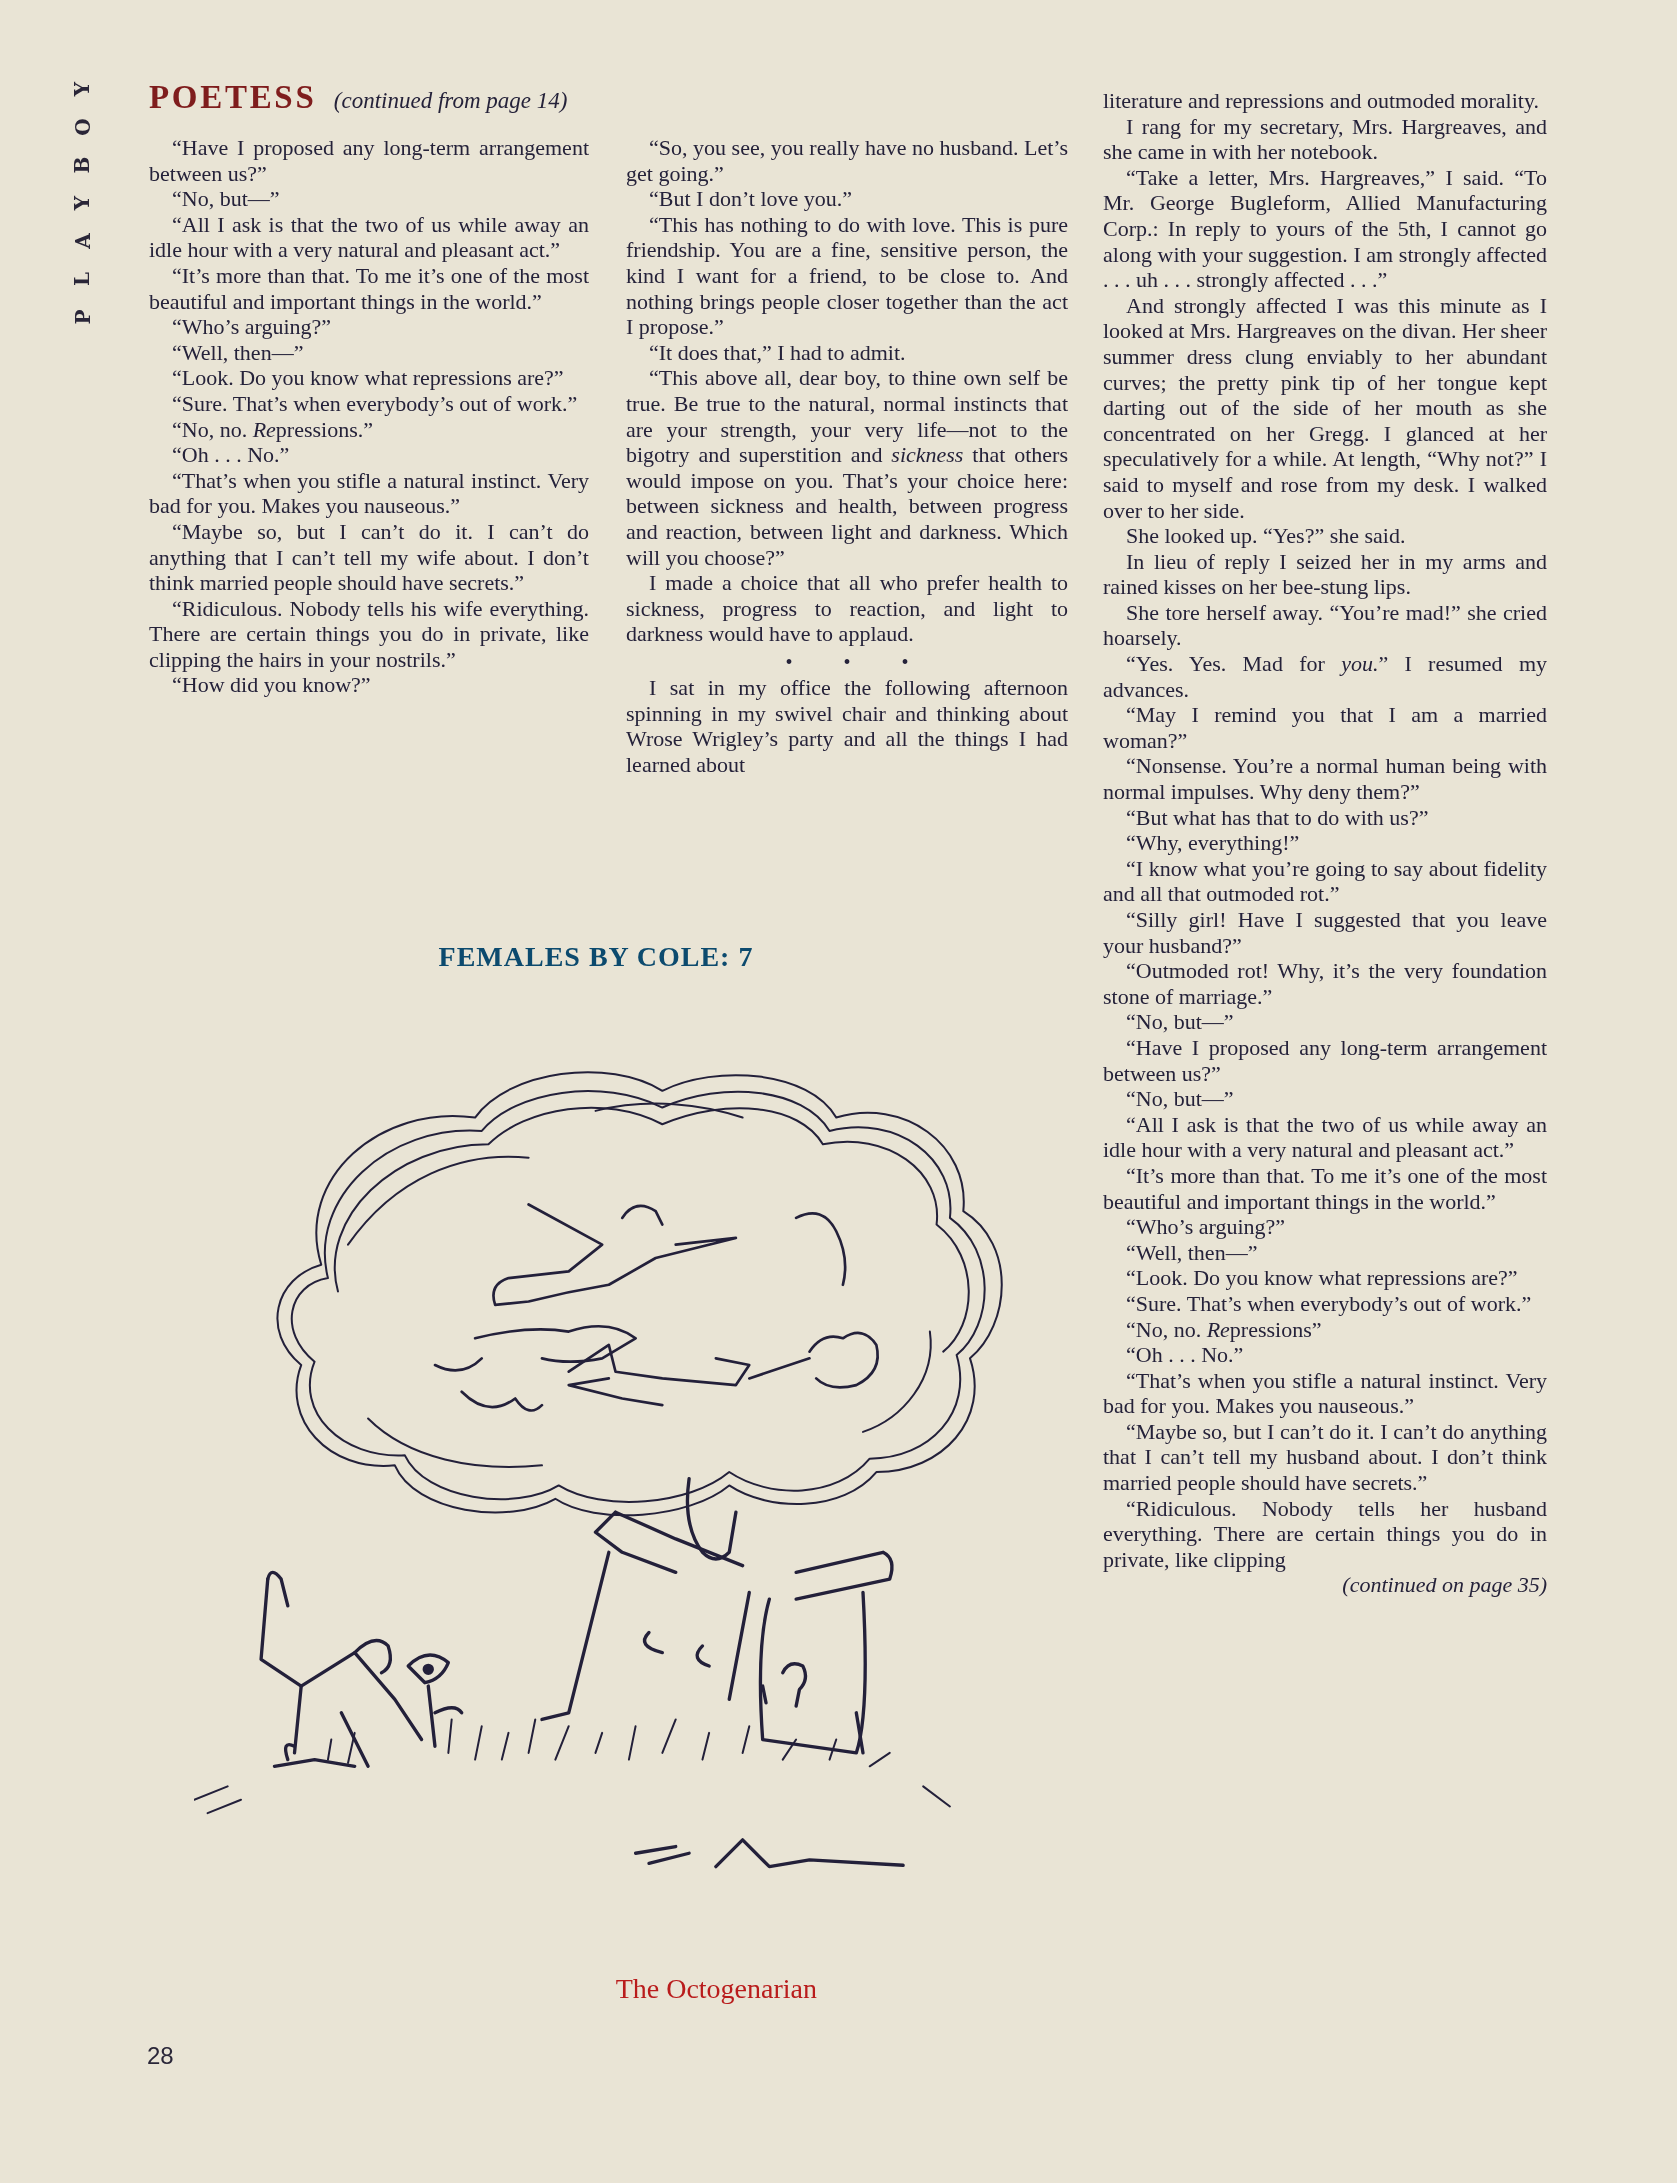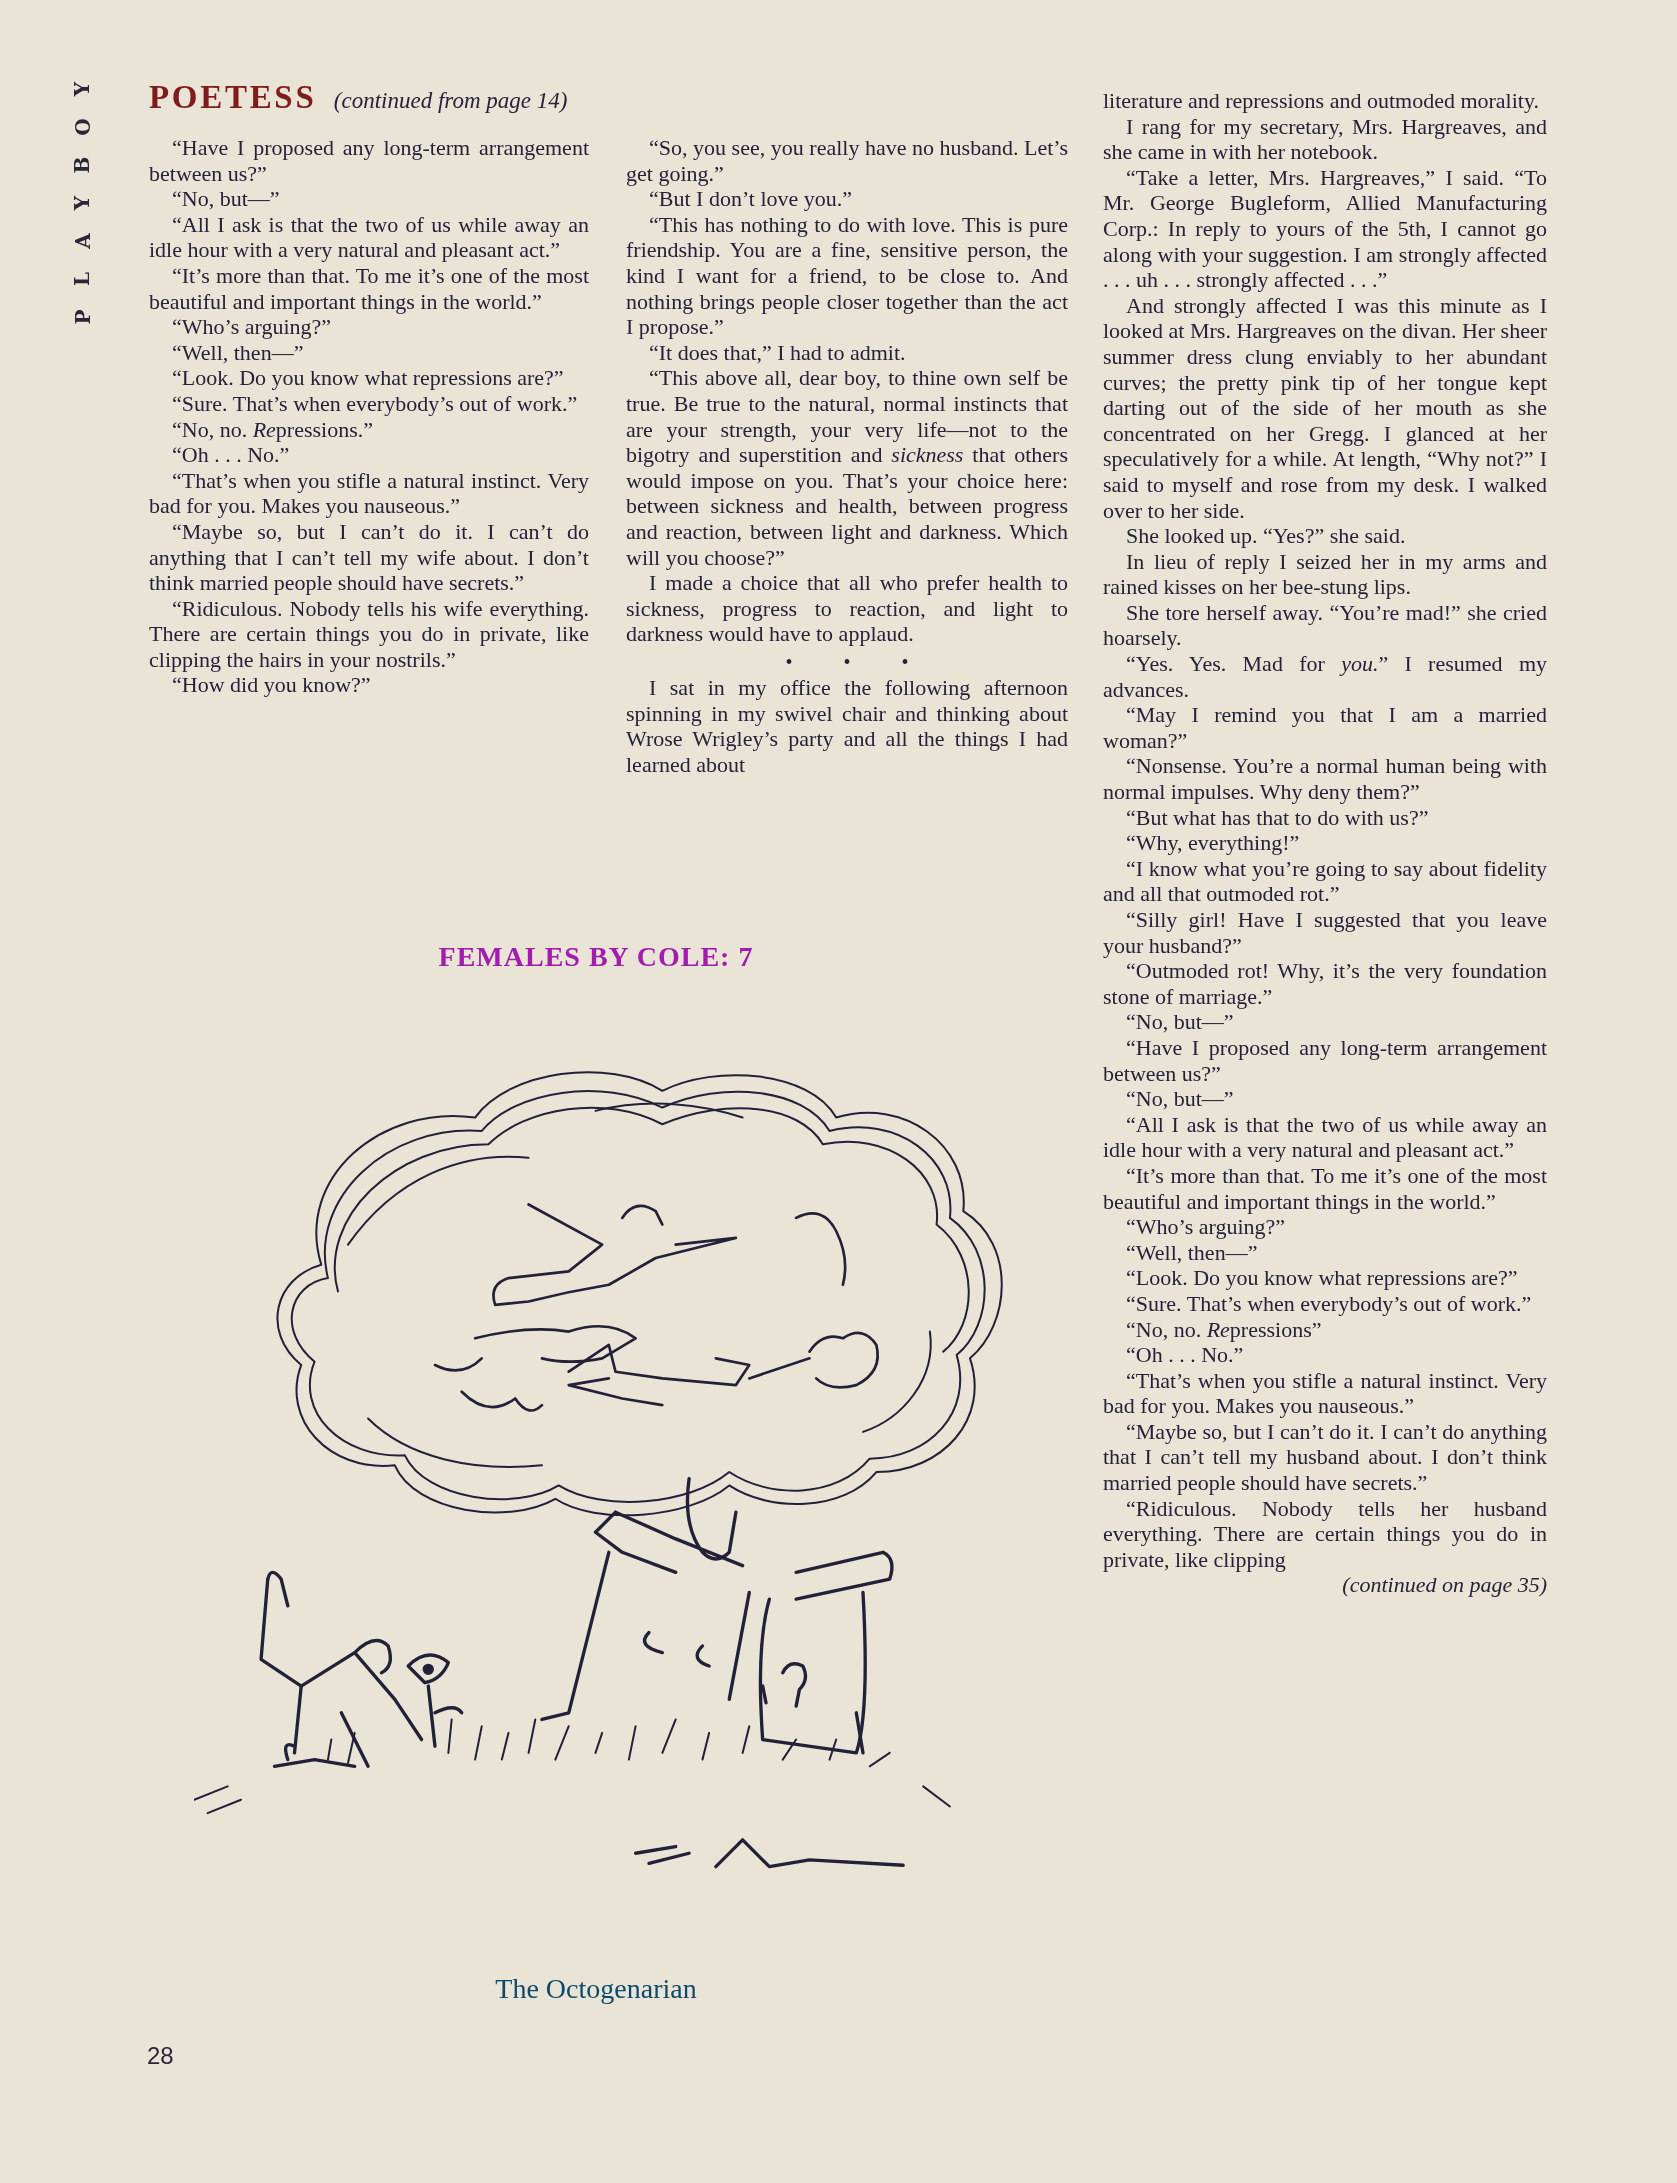--- a/index.html
+++ b/index.html
@@ -46,28 +46,28 @@
   .dots {
     text-align: center; font-size: 20px; letter-spacing: 23px;
     text-indent: 23px; line-height: 25.4px; margin: 2.7px 0 0 0;
   }
   .cont-on {
     text-align: right; font-style: italic; text-indent: 0 !important;
   }
   .cartoon-title {
     position: absolute; left: 375px; top: 941px; width: 442px;
     text-align: center; font-weight: bold; font-size: 28px;
-    letter-spacing: 1px; color: #a21caf;
+    letter-spacing: 1px; color: #0c4a6e;
   }
   .cartoon {
     position: absolute; left: 194px; top: 1044px; width: 823px; height: 836px;
   }
   .caption {
     position: absolute; left: 375px; top: 1973px; width: 442px;
-    text-align: center; font-size: 28px; color: #0c4a6e;
+    text-align: right; font-size: 28px; color: #b91c1c;
   }
   .page-num {
     position: absolute; left: 147px; top: 2042px;
     font-family: "Liberation Sans", sans-serif; font-size: 24px; color: #2a2638;
   }
   em { font-style: italic; }
 </style>
 </head>
 <body>
 

